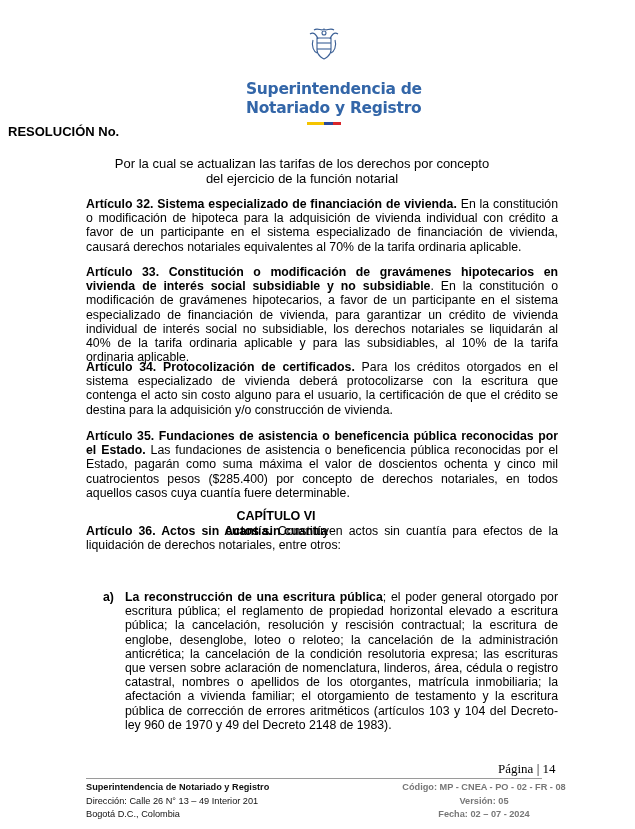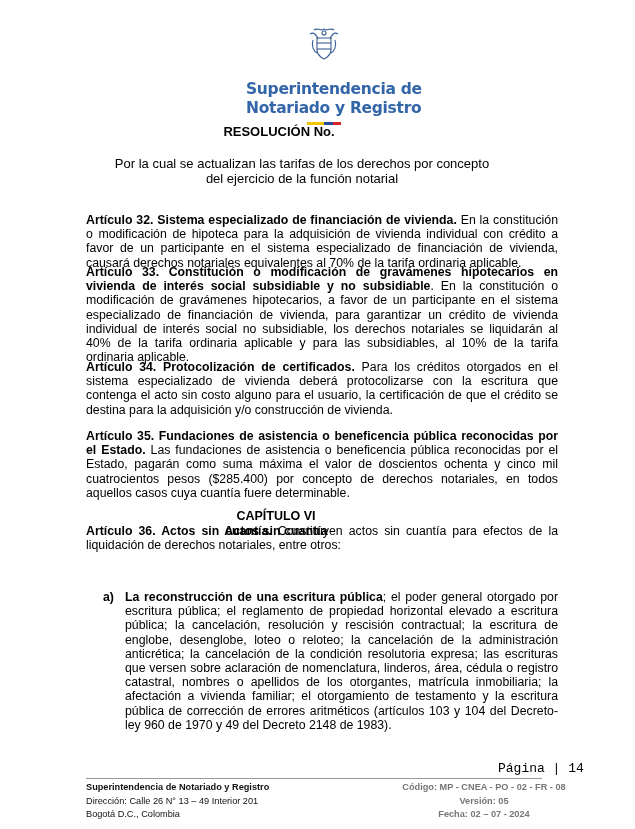--- a/index.html
+++ b/index.html
@@ -9,34 +9,34 @@
   .logo { position: absolute; left: 246px; top: 6px; width: 156px; text-align: center; }
   .logo .shield { width: 32px; height: 36px; margin: 0 auto; display: block; }
   .logo .org1, .logo .org2 { font-family: "DejaVu Sans", sans-serif; font-weight: bold; font-size: 15.5px;
         color: #3366a8; line-height: 19px; letter-spacing: -0.3px; white-space: nowrap; }
   .logo .org1 { margin-top: 18px; }
   .stripe { display: flex; width: 34px; height: 3px; margin: 4px auto 0; }
   .stripe span { display: block; height: 3px; }
   .res-stamp { position: absolute; left: 428px; top: 18px; font-family: "Liberation Mono", monospace;
         font-size: 16.5px; line-height: 20px; color: #333; letter-spacing: 0.4px; }
   .res-stamp div { white-space: nowrap; }
-  .title { position: absolute; top: 124px; left: 14px; width: 530px; text-align: center; font-weight: bold; font-size: 13px; }
+  .title { position: absolute; top: 124px; left: 8px; width: 530px; text-align: left; font-weight: bold; font-size: 13px; }
   .subtitle { position: absolute; top: 156px; left: 0; width: 604px; text-align: center; font-size: 13px; line-height: 15px; }
   .body { position: absolute; left: 86px; width: 472px; font-size: 12.3px; line-height: 14.2px; text-align: justify; }
   .body b { font-weight: bold; }
-  .art32 { top: 197px; margin-top: 16px; }
+  .art32 { top: 197px; }
   .art33 { top: 265px; }
   .art34 { top: 360px; }
   .art35 { top: 429px; }
   .chap { position: absolute; top: 509px; left: 0; width: 552px; text-align: center; font-weight: bold; font-size: 12.5px; line-height: 15px; }
   .art36 { top: 524px; }
   .item { position: absolute; left: 103px; top: 590px; width: 455px; font-size: 12.3px; line-height: 14.2px; text-align: justify; }
   .item .lbl { position: absolute; left: 0; top: 0; font-weight: bold; }
   .item .txt { margin-left: 22px; }
-  .page-num { position: absolute; top: 761px; left: 498px; font-family: Liberation Mono, monospace; font-size: 13px; }
+  .page-num { position: absolute; top: 761px; left: 498px; font-family: Liberation Serif, serif; font-size: 13px; }
   .footer-line { position: absolute; top: 778px; left: 86px; width: 456px; height: 1px; background: #9a9a9a; }
   .footer-left { position: absolute; top: 781px; left: 86px; font-size: 9.2px; line-height: 13.5px; color: #111; }
   .footer-left .fo { font-weight: bold; }
   .footer-right { position: absolute; top: 781px; left: 394px; width: 180px; font-size: 9.2px; line-height: 13.5px; color: #777; text-align: center; font-weight: bold; }
 </style>
 </head>
 <body>
 
 <div class="header">
   <div class="logo">

